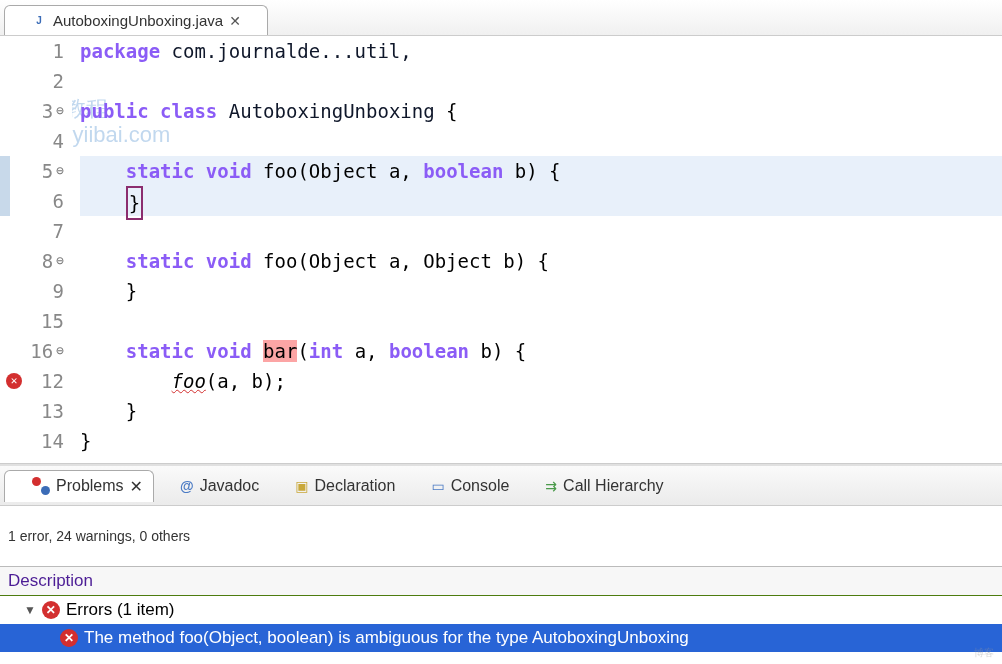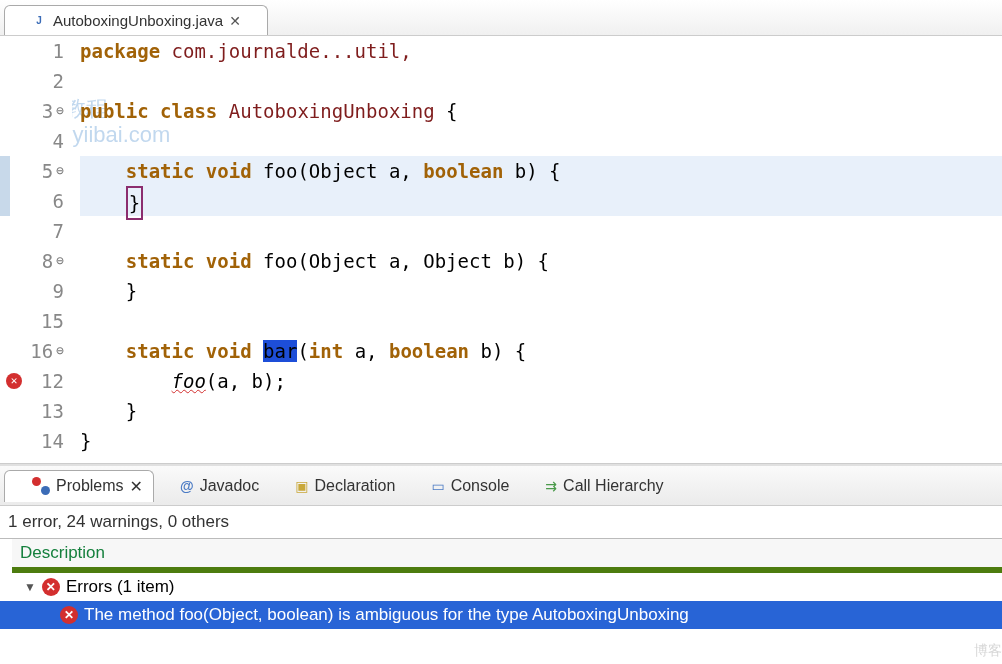--- a/index.html
+++ b/index.html
@@ -93,31 +93,31 @@
       position: relative;
     }
     .code-line {
       height: 30px;
       white-space: pre;
     }
     .highlight-line {
       background: #e8f0fa;
     }
     
-    .kw { color: #a16207; font-weight: bold; }
-    .ident { color: #7f1d1d; }
+    .kw { color: #8b5cf6; font-weight: bold; }
+    .ident { color: #0f172a; }
     .method { color: #000; }
     .method-italic { font-style: italic; }
     .wavy { text-decoration: underline wavy #d32f2f; text-decoration-thickness: 1px; }
     .cursor-box {
       border: 2px solid #8b2d6e;
       display: inline-block;
       padding: 0 1px;
     }
-    .sel-bg { background: #1d4ed8; }
+    .sel-bg { background: #fca5a5; }
     
     .watermark {
       position: absolute;
       top: 60px;
       left: 20px;
       color: #a8c8e8;
       font-size: 22px;
       font-family: Arial, sans-serif;
       opacity: 0.7;
       pointer-events: none;
@@ -148,32 +148,31 @@
     .btab.active {
       background: #fff;
       border: 1px solid #aaa;
       border-bottom: none;
       border-radius: 6px 6px 0 0;
       padding-left: 27px;
     }
     
     
     .problems-summary {
-      padding: 6px 8px;
-      font-size: 17px;
+      padding: 22px 8px;
+      font-size: 14px;
       color: #333;
       border-bottom: 1px solid #bbb;
     }
     .problems-header {
       padding: 4px 8px;
       font-size: 17px;
-      color: #15803d;
-      border-bottom: 6px solid #4d7c0f;
+      color: #4c1d95;
+      border-bottom: 1px solid #4d7c0f;
       background: #f7f7f7;
-      margin-left: 12px;
     }
     .problems-tree { font-size: 17px; }
     .tree-row {
       display: flex;
       align-items: center;
       gap: 6px;
       padding: 4px 8px 4px 24px;
     }
     .tree-row.selected {
       background: #2864d6;
@@ -235,23 +234,23 @@
       bottom: 0; right: 0;
     }
     .jdoc-icon { color: #4a7ac4; font-weight: bold; font-size: 14px; }
     .decl-icon { color: #c9a83a; font-size: 14px; }
     .console-icon { color: #4a7ac4; font-size: 14px; }
     .hier-icon { color: #4a9a4a; font-size: 14px; }
     
     .footer-wm {
       position: absolute;
       bottom: 4px;
-      right: 0;
+      right: 8px;
       color: #999;
-      font-size: 14px;
+      font-size: 10px;
       opacity: 0.4;
     }
   </style>
 </head>
 <body>
 
 <div class="editor-tabs">
   <div class="tab">
     <span class="java-icon"></span>
     <span>AutoboxingUnboxing.java</span>

